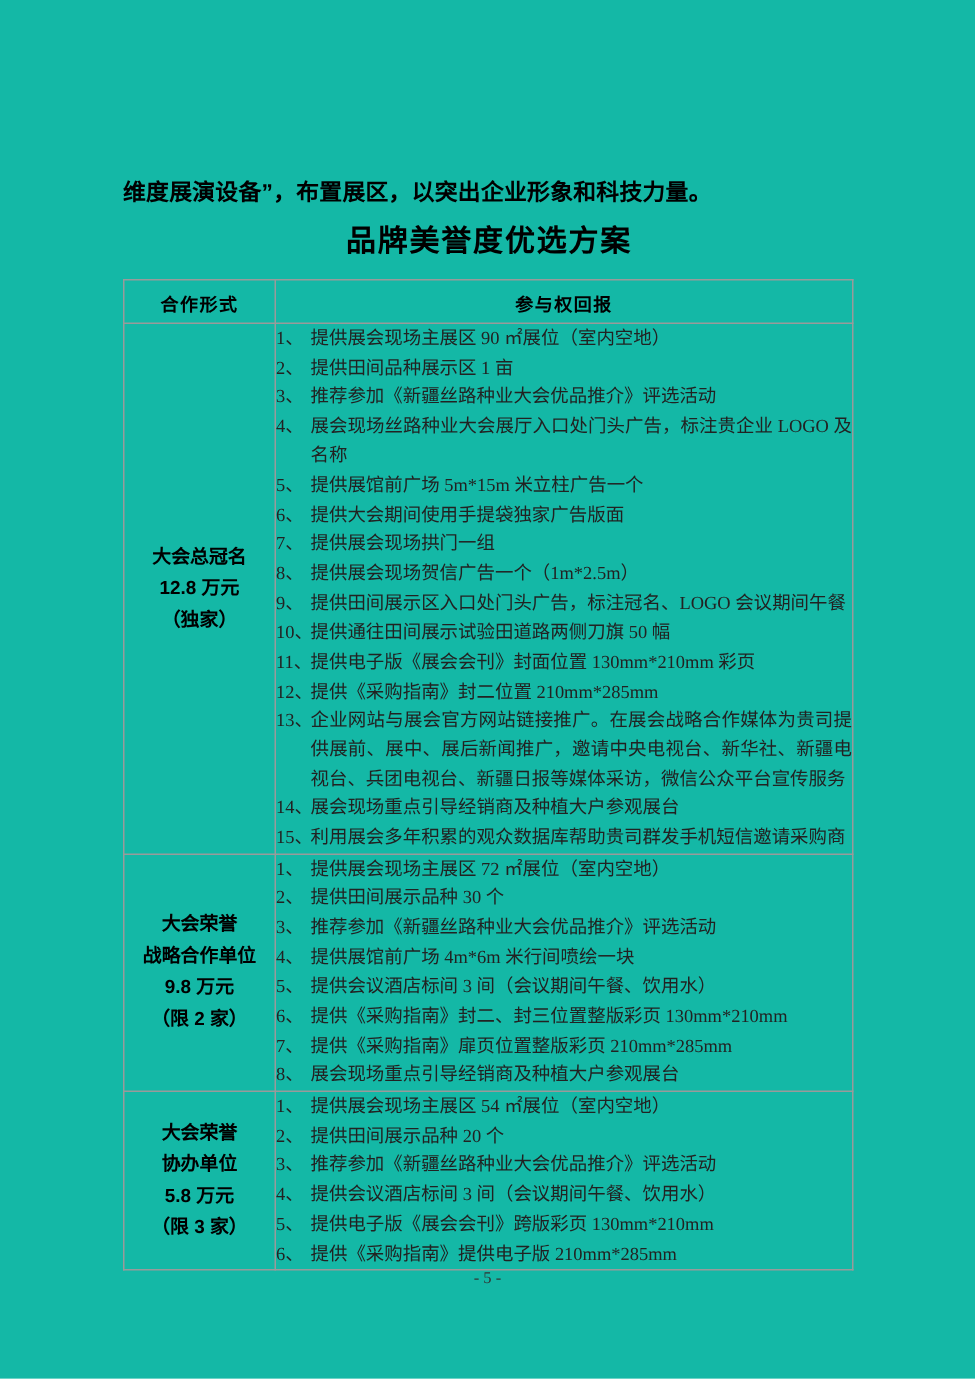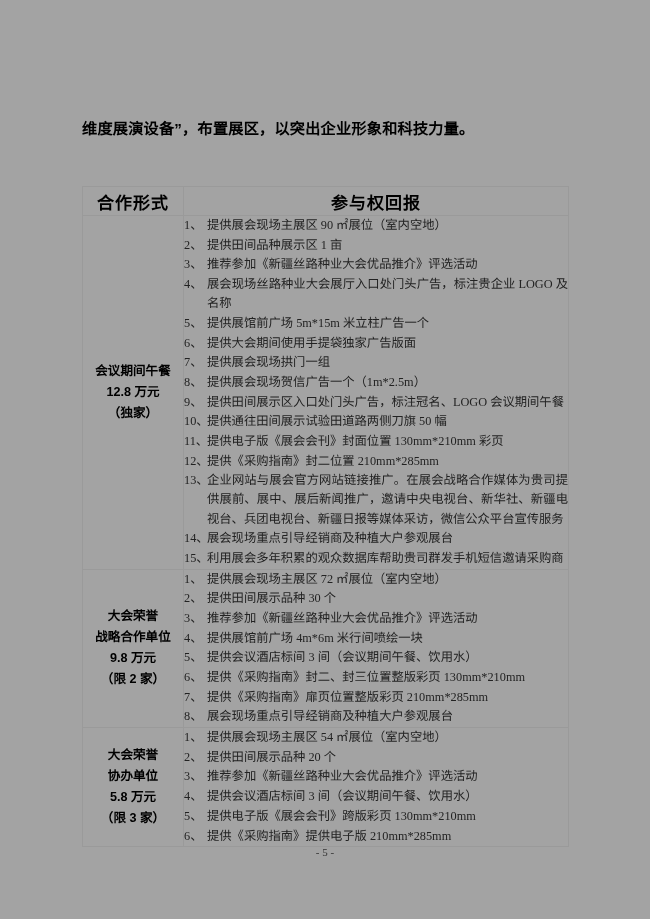--- a/index.html
+++ b/index.html
@@ -16,21 +16,21 @@
     color: #000000;
     overflow: hidden;
   }
 
   .page {
     position: absolute;
     left: 0;
     top: 0;
     width: 650px;
     height: 919px;
-    background: #a3a3a3;
+    background: #14b8a6;
   }
 
   
   .intro-line {
     position: absolute;
     left: 82px;
     top: 119px;
     width: 488px;
     font-family: "Liberation Sans", "DejaVu Sans", sans-serif;
     font-weight: bold;
@@ -71,21 +71,21 @@
   }
 
   col.c-left  { width: 101px; }
   col.c-right { width: 385px; }
 
   .hdr-cell {
     height: 28px;
     text-align: center;
     font-family: "Liberation Sans", "DejaVu Sans", sans-serif;
     font-weight: bold;
-    font-size: 17px;
+    font-size: 12px;
     letter-spacing: 1px;
     color: #000;
   }
 
   .cat-cell {
     text-align: center;
     vertical-align: middle;
     font-family: "Liberation Sans", "DejaVu Sans", sans-serif;
     font-weight: bold;
     font-size: 12.6px;
@@ -140,36 +140,37 @@
     color: #333;
   }
 </style>
 </head>
 <body>
 
 <div class="page">
 
   <div class="intro-line">维度展演设备”，布置展区，以突出企业形象和科技力量。</div>
 
+  <div class="doc-title">品牌美誉度优选方案</div>
 
   <table class="tbl">
     <colgroup>
       <col class="c-left">
       <col class="c-right">
     </colgroup>
     <thead>
       <tr>
         <th class="hdr-cell">合作形式</th>
         <th class="hdr-cell">参与权回报</th>
       </tr>
     </thead>
     <tbody id="table-body">
         <tr>
           <td class="cat-cell">
-            <span class="cl">会议期间午餐</span>
+            <span class="cl">大会总冠名</span>
             <span class="cl">12.8 万元</span>
             <span class="cl">（独家）</span>
           </td>
           <td class="items-cell">
             <ol class="items">
               <li>
                 <span class="num">1、</span>
                 <span class="txt">提供展会现场主展区 90 ㎡展位（室内空地）</span>
               </li>
               <li>

